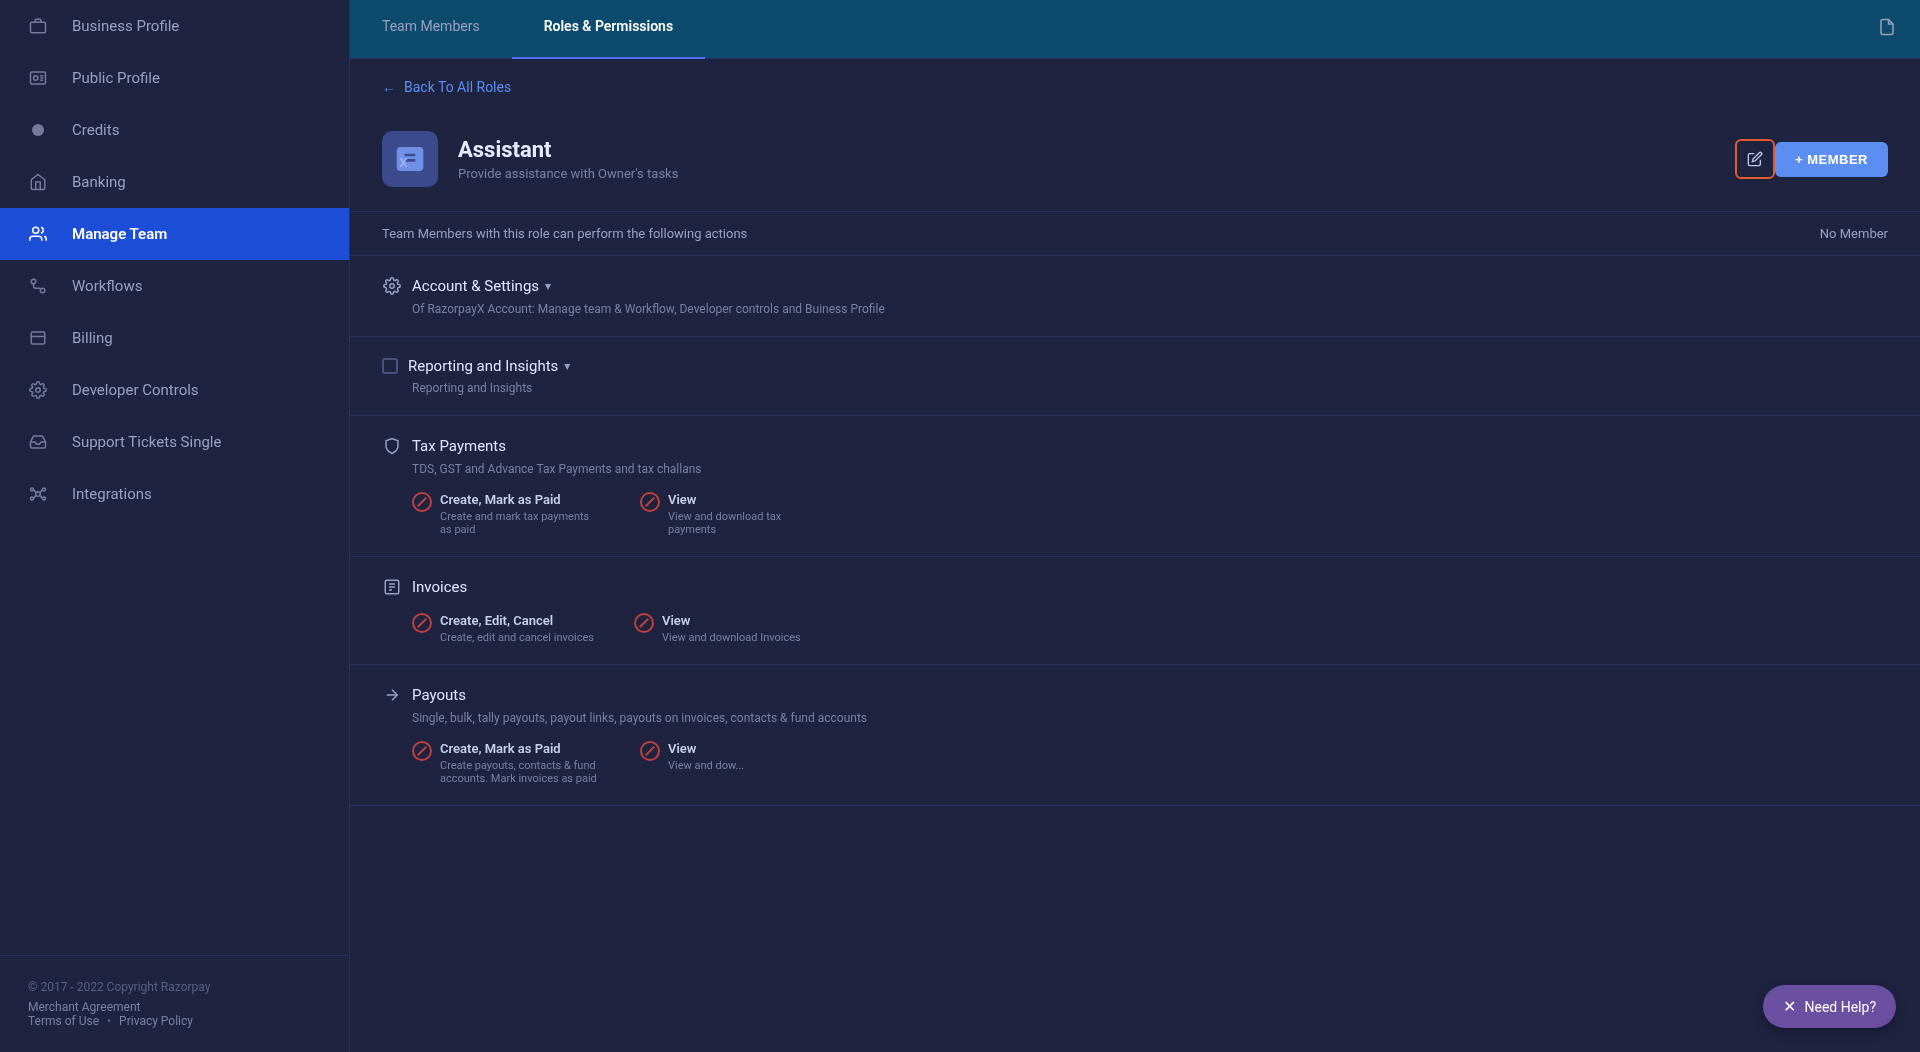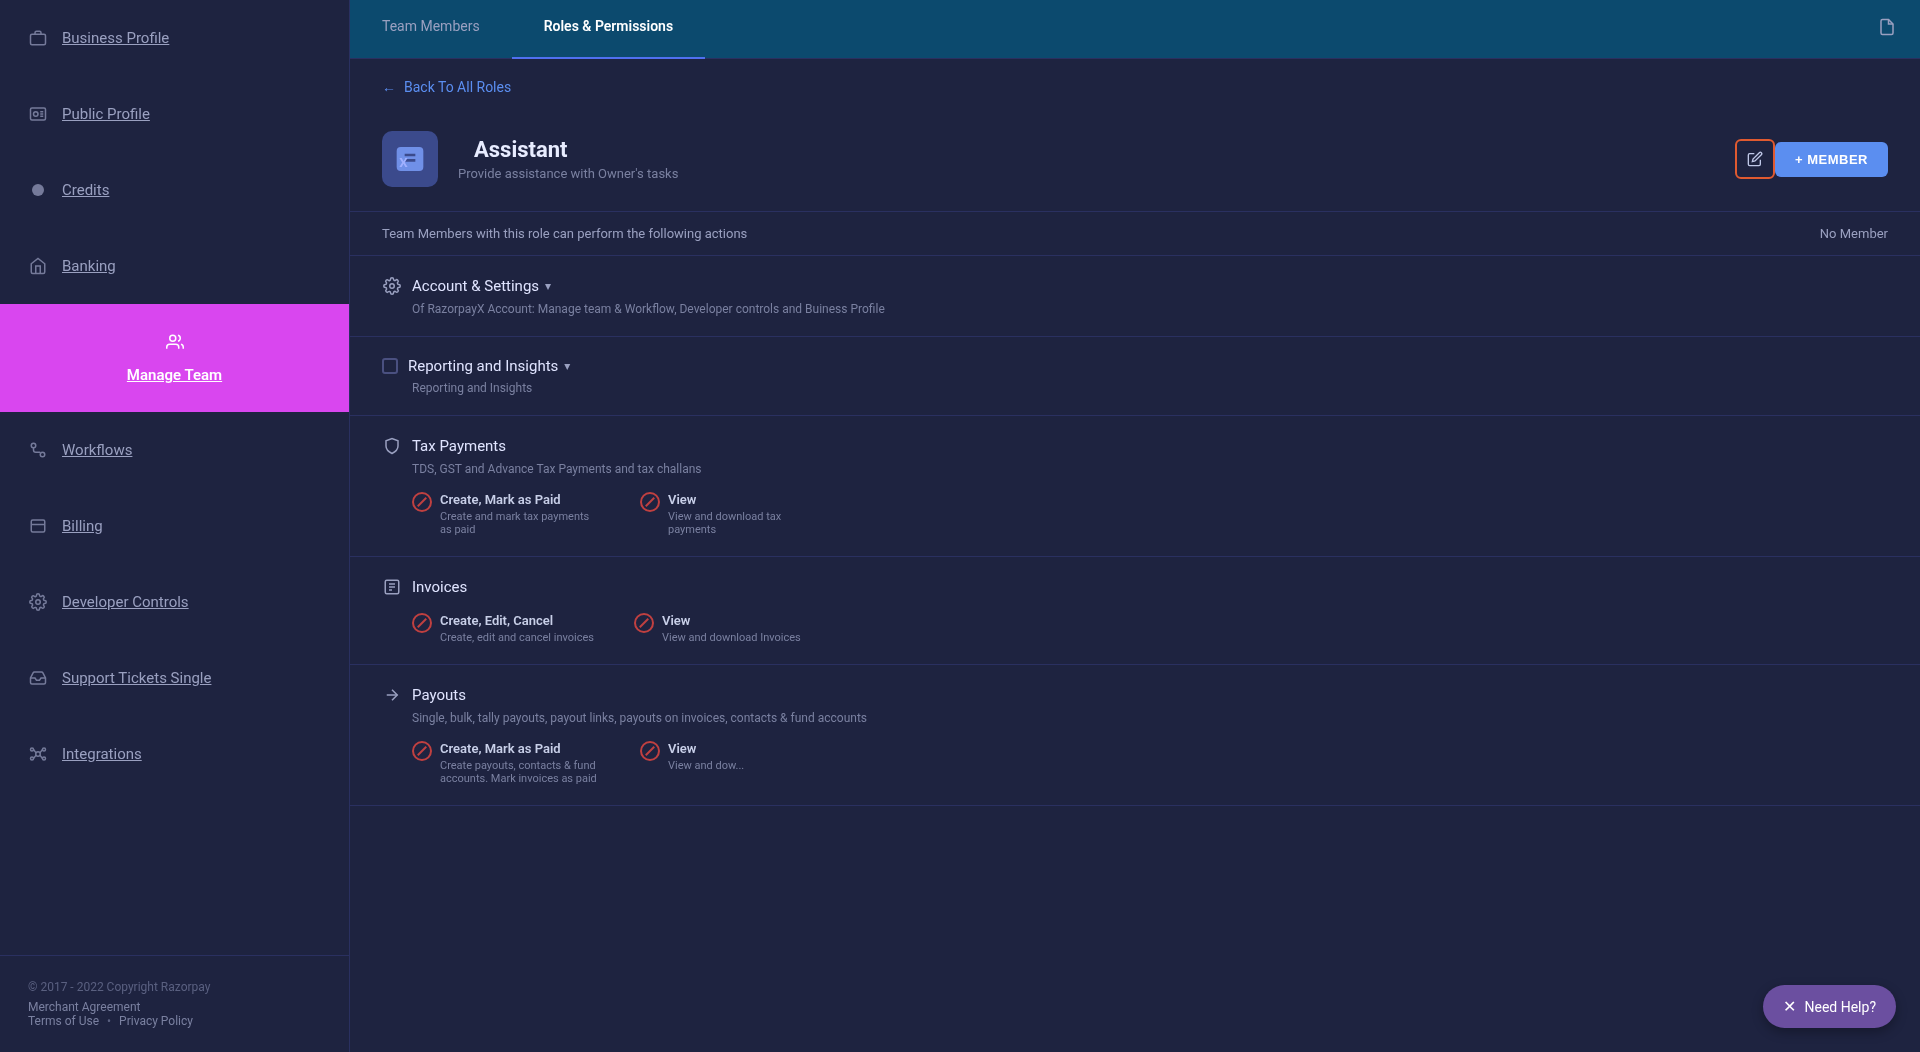--- a/index.html
+++ b/index.html
@@ -25,34 +25,32 @@
     }
 
     .sidebar-nav {
       flex: 1;
       padding: 0;
     }
 
     .sidebar-item {
       display: flex;
       align-items: center;
-      padding: 28px 28px;
+      padding: 16px 28px;
       cursor: pointer;
       color: #9aa0c0;
       font-size: 15px;
-      gap: 14px;
+      gap: 24px;
       transition: background 0.15s;
-      text-decoration: underline;
     }
 
     .sidebar-item.active {
-      background: #d946ef;
+      background: #1d4ed8;
       color: #fff;
       font-weight: 600;
-      flex-direction: column;
     }
 
     .sidebar-item .icon {
       width: 20px;
       height: 20px;
       display: flex;
       align-items: center;
       justify-content: center;
       flex-shrink: 0;
       opacity: 0.7;
@@ -160,21 +158,20 @@
     }
 
     .role-info {
       flex: 1;
     }
 
     .role-name {
       font-size: 22px;
       font-weight: 700;
       color: #e8ecff;
-      margin-left: 16px;
     }
 
     .role-desc {
       font-size: 13px;
       color: #7a80a0;
       margin-top: 4px;
     }
 
     .role-actions {
       display: flex;

